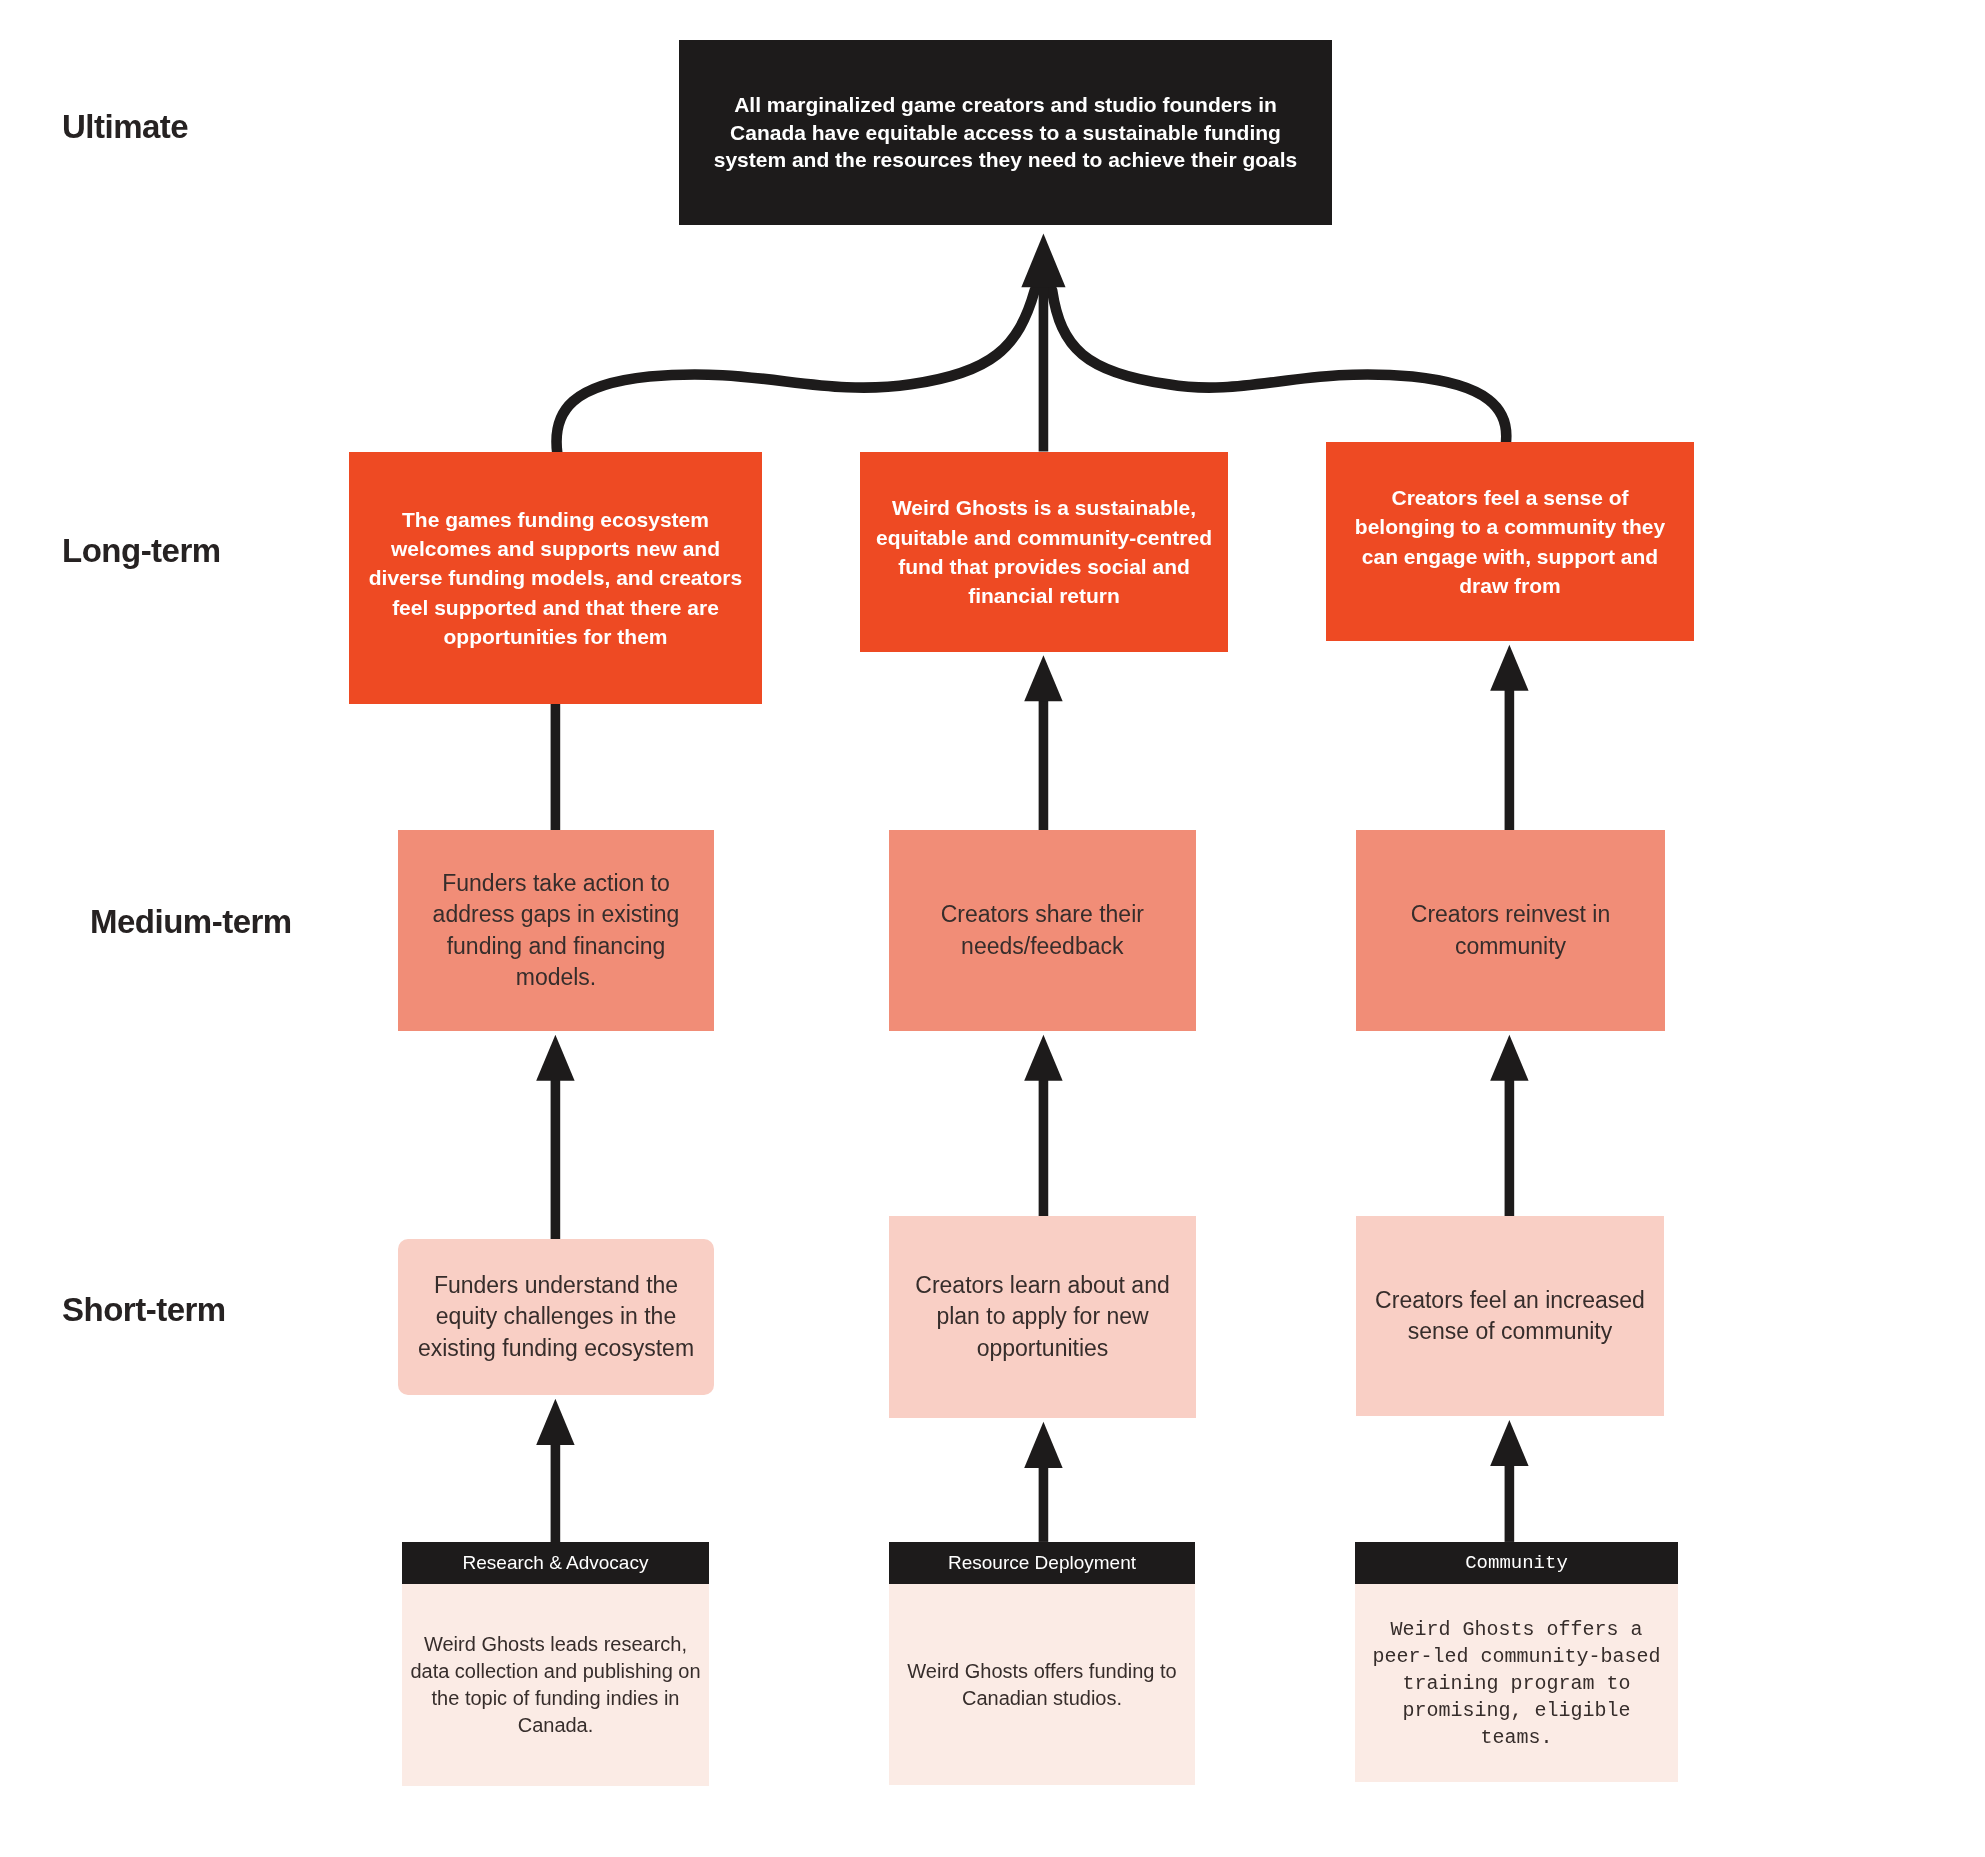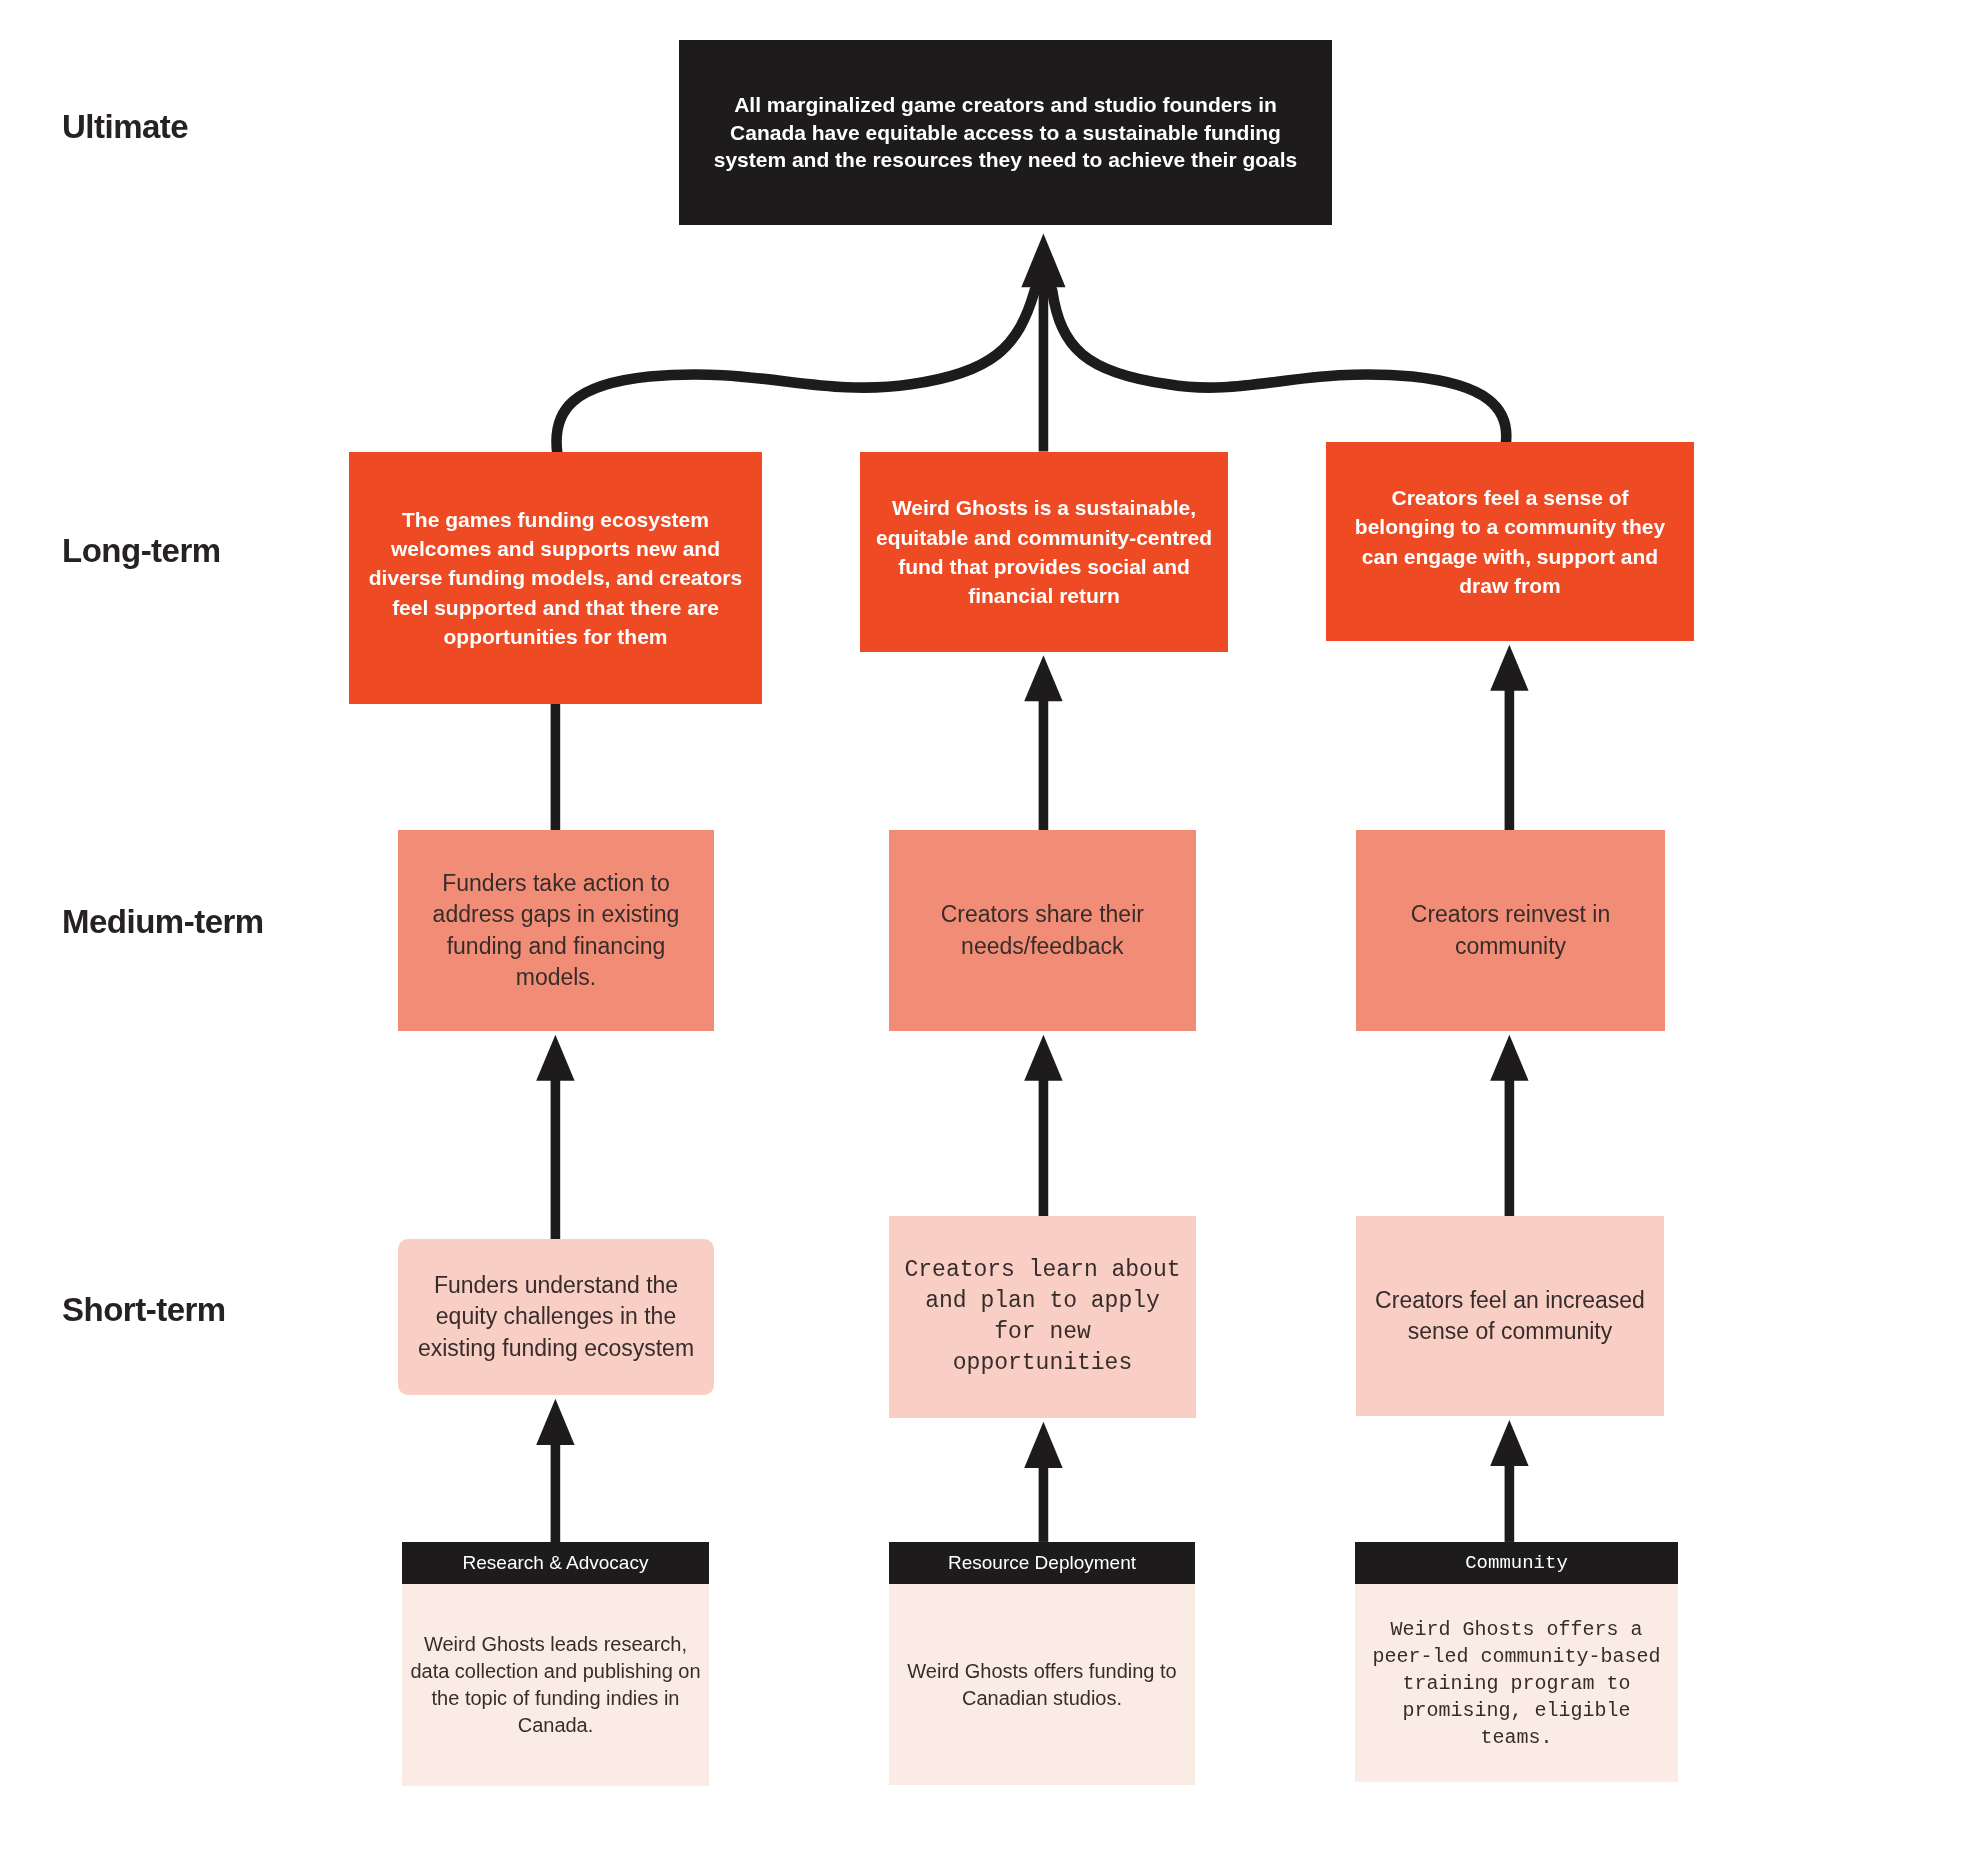--- a/index.html
+++ b/index.html
@@ -108,35 +108,35 @@
       <path class="head" d="M 1571 1077 L 1551 1125 L 1591 1125 Z"></path>
     </g>
     <g>
       <line x1="1571" y1="1605" x2="1571" y2="1520"></line>
       <path class="head" d="M 1571 1478 L 1551 1526 L 1591 1526 Z"></path>
     </g>
   </svg>
 
   <div class="row-label" style="top:108px;">Ultimate</div>
   <div class="row-label" style="top:532px;">Long-term</div>
-  <div class="row-label" style="top:903px;">Medium-term</div>
+  <div class="row-label" style="top:903px;margin-left:28px;">Medium-term</div>
   <div class="row-label" style="top:1291px;">Short-term</div>
 
   <div class="box ultimate" style="left:679px;top:40px;width:653px;height:185px;">All marginalized game creators and studio founders in Canada have equitable access to a sustainable funding system and the resources they need to achieve their goals</div>
 
   <div class="box long" style="left:349px;top:452px;width:413px;height:252px;">The games funding ecosystem welcomes and supports new and diverse funding models, and creators feel supported and that there are opportunities for them</div>
   <div class="box long" style="left:860px;top:452px;width:368px;height:200px;">Weird Ghosts is a sustainable, equitable and community-centred fund that provides social and financial return</div>
   <div class="box long" style="left:1326px;top:442px;width:368px;height:199px;">Creators feel a sense of belonging to a community they can engage with, support and draw from</div>
 
   <div class="box medium" style="left:398px;top:830px;width:316px;height:201px;">Funders take action to address gaps in existing funding and financing models.</div>
   <div class="box medium" style="left:889px;top:830px;width:307px;height:201px;padding-left:15px;">Creators share their needs/feedback</div>
   <div class="box medium" style="left:1356px;top:830px;width:309px;height:201px;">Creators reinvest in community</div>
 
   <div class="box short" style="left:398px;top:1239px;width:316px;height:156px;border-radius:10px;">Funders understand the equity challenges in the existing funding ecosystem</div>
-  <div class="box short" style="left:889px;top:1216px;width:307px;height:202px;font-family:Liberation Mono, monospace;">Creators learn about and plan to apply for new opportunities</div>
+  <div class="box short" style="left:889px;top:1216px;width:307px;height:202px;">Creators learn about and plan to apply for new opportunities</div>
   <div class="box short" style="left:1356px;top:1216px;width:308px;height:200px;">Creators feel an increased sense of community</div>
 
   <div class="activity" style="left:402px;top:1542px;width:307px;">
     <div class="bar">Research &amp; Advocacy</div>
     <div class="body" style="height:202px;">Weird Ghosts leads research, data collection and publishing on the topic of funding indies in Canada.</div>
   </div>
   <div class="activity" style="left:889px;top:1542px;width:306px;">
     <div class="bar">Resource Deployment</div>
     <div class="body" style="height:201px;">Weird Ghosts offers funding to Canadian studios.</div>
   </div>

